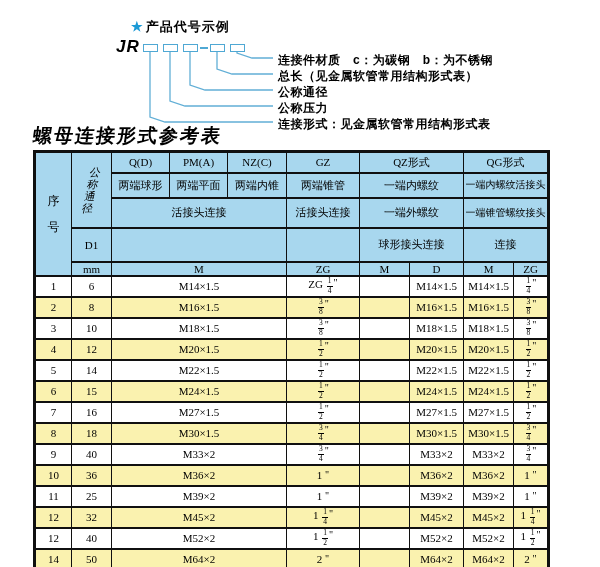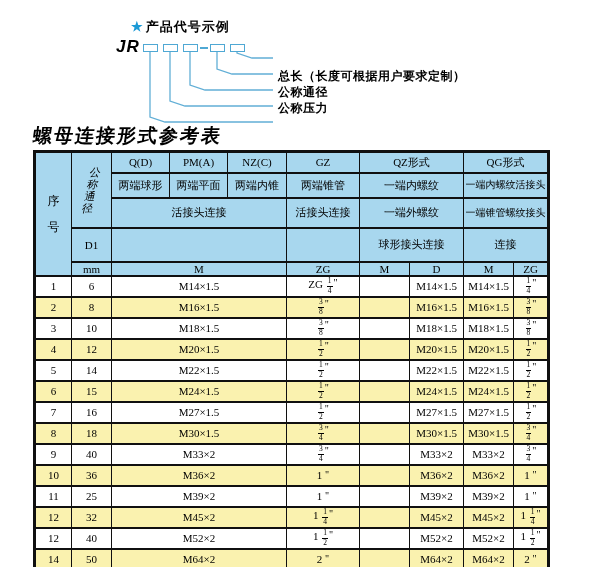--- a/index.html
+++ b/index.html
@@ -65,23 +65,25 @@
 
   <div class="jr">JR</div>
 
   <div class="code-box" style="left:143px"></div>
   <div class="code-box" style="left:163px"></div>
   <div class="code-box" style="left:183px"></div>
   <div class="code-dash" style="left:200px"></div>
   <div class="code-box" style="left:210px"></div>
   <div class="code-box" style="left:230px"></div>
 
-  <div class="dg-label" style="top:68px">总长（长度可根据用户要求定制）</div>
+  <div class="dg-label" style="top:52px">连接件材质　c：为碳钢　b：为不锈钢</div>
+  <div class="dg-label" style="top:68px">总长（见金属软管常用结构形式表）</div>
   <div class="dg-label" style="top:84px">公称通径</div>
   <div class="dg-label" style="top:100px">公称压力</div>
+  <div class="dg-label" style="top:116px">连接形式：见金属软管常用结构形式表</div>
 </div>
 
 <div class="tbl-title">螺母连接形式参考表</div>
 
 <table class="ref">
   <colgroup>
     <col style="width:37px">
       <col style="width:40px">
       <col style="width:58px">
       <col style="width:58px">

